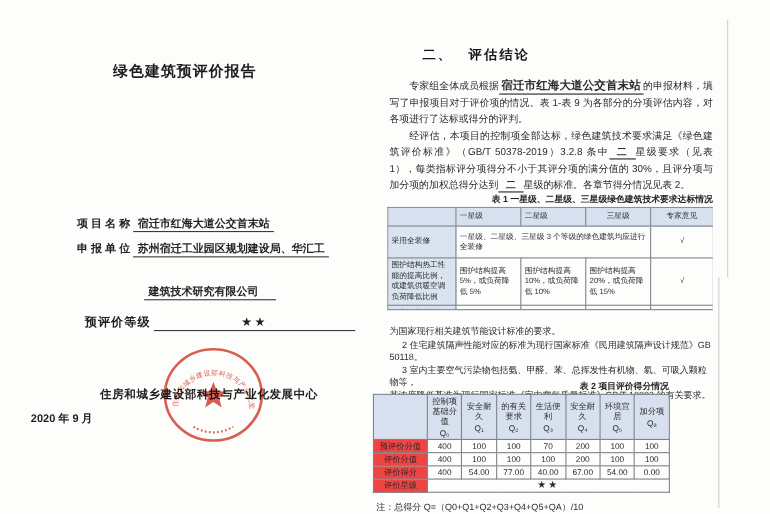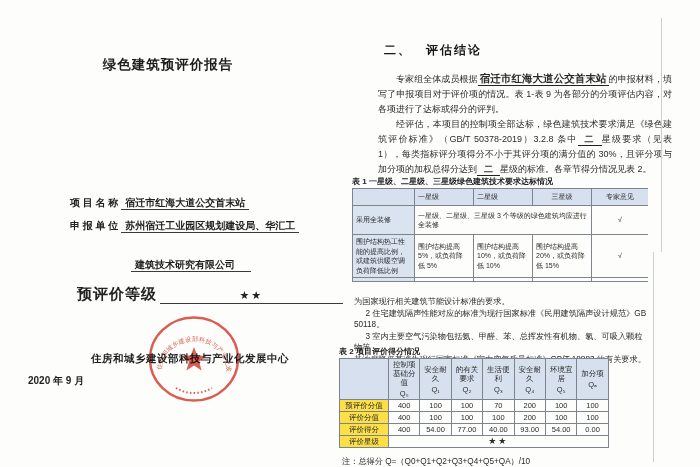--- a/index.html
+++ b/index.html
@@ -10,57 +10,57 @@
     -webkit-font-smoothing:antialiased;
   }
   .abs{position:absolute;}
   
   #left-page{left:28px;top:8px;width:324px;height:452px;}
   .cover-title{left:0;top:48px;width:280px;text-align:center;
     font-size:13.5px;font-weight:bold;letter-spacing:1px;color:#1d1d1d;}
   .field-line{font-size:10px;font-weight:bold;white-space:nowrap;color:#222;}
   .field-label{display:inline-block;}
   .uline{border-bottom:1.2px solid #3a3a3a;padding:0 4px 1px 4px;}
-  .grade-label{font-size:15px;font-weight:bold;letter-spacing:1px;}
+  .grade-label{font-size:11px;font-weight:bold;letter-spacing:1px;}
   .grade-line{display:inline-block;width:183px;border-bottom:1.2px solid #3a3a3a;
     text-align:center;font-size:11px;font-weight:bold;letter-spacing:2px;padding-bottom:1px;}
   .org-line{left:0;top:344px;width:324px;text-align:center;
     font-size:10.5px;font-weight:bold;letter-spacing:.5px;color:#1f1f1f;}
   .date-line{left:0;top:366px;width:324px;text-align:left;
     font-size:10px;font-weight:bold;color:#1f1f1f;}
   #stamp{left:118px;top:306px;width:96px;height:92px;opacity:.82;mix-blend-mode:multiply;}
   
   #right-page{left:352px;top:24px;width:300px;height:452px;text-decoration:underline;}
   .r-heading{left:32px;top:18px;font-size:12px;font-weight:bold;letter-spacing:2px;color:#171717;}
   .r-body{left:2px;top:47px;width:294px;font-size:9px;line-height:15px;
-    text-align:justify;color:#2b2b2b;margin-left:24px;}
+    text-align:justify;color:#2b2b2b;}
   .r-body p{margin:0;text-indent:2em;}
   .proj-name{font-size:10.5px;font-weight:bold;border-bottom:1px solid #222;padding:0 2px 1px 2px;}
   .blank{font-weight:bold;border-bottom:1px solid #222;padding:0 7px 1px 7px;}
-  .tbl-caption{font-size:8px;font-weight:bold;text-align:left;color:#222;}
+  .tbl-caption{font-size:8px;font-weight:bold;text-align:right;color:#222;}
   #t1-caption{left:0;top:152px;width:296px;}
   #t1-wrap{left:0;top:164px;width:296px;height:93px;overflow:hidden;
     border-bottom:1px solid #7d848b;}
   table{border-collapse:collapse;table-layout:fixed;}
   #t1{width:296px;font-size:7px;line-height:9.5px;color:#2b2b2b;}
   #t1 td,#t1 th{border:1px solid #7d848b;padding:2px 3px;vertical-align:middle;
     font-weight:normal;text-align:left;}
   #t1 th{background:#d7e0ee;font-weight:normal;text-align:left;}
   #t1 td.lbl{background:#dae3f0;}
   #t1 td.chk{text-align:center;}
   #t1 tr.hrow{height:17px;}
   #t1 tr.r1{height:29px;}
   #t1 tr.r2{height:34px;}
   #notes{left:2px;top:272px;width:296px;font-size:8.2px;line-height:11.5px;color:#2b2b2b;}
   #notes .ind{text-indent:1.4em;}
   #t2-caption{left:-13px;top:322px;width:269px;}
   #t2{left:-13px;top:334px;width:269px;font-size:7.5px;line-height:9px;color:#2b2b2b;position:absolute;}
   #t2 td{border:1px solid #7d848b;padding:1px 2px;text-align:center;vertical-align:middle;}
   #t2 td.hd{background:#d7e0ee;}
-  #t2 td.lbl{background:#fde047;}
+  #t2 td.lbl{background:#ef4444;}
   #t2 tr.hrow{height:33px;}
   #t2 tr.drow{height:12px;}
   #t2 .sym{display:block;margin-top:2px;}
   #t2 td.stars{font-size:9px;font-weight:bold;letter-spacing:2px;}
   #t2-note{left:-10px;top:432px;font-size:8.2px;color:#2b2b2b;}
   
   .edge-line{width:1px;background:#ccd0cd;}
 </style>
 </head>
 <body>
@@ -196,21 +196,21 @@
       <td>200</td>
       <td>100</td>
       <td>100</td>
     </tr>
     <tr class="drow">
       <td class="lbl">评价得分</td>
       <td>400</td>
       <td>54.00</td>
       <td>77.00</td>
       <td>40.00</td>
-      <td>93.00</td>
+      <td>67.00</td>
       <td>54.00</td>
       <td>0.00</td>
     </tr>
     <tr class="drow">
       <td class="lbl">评价星级</td>
       <td colspan="7" class="stars">★★</td>
     </tr>
   </tbody>
     </table>
 

